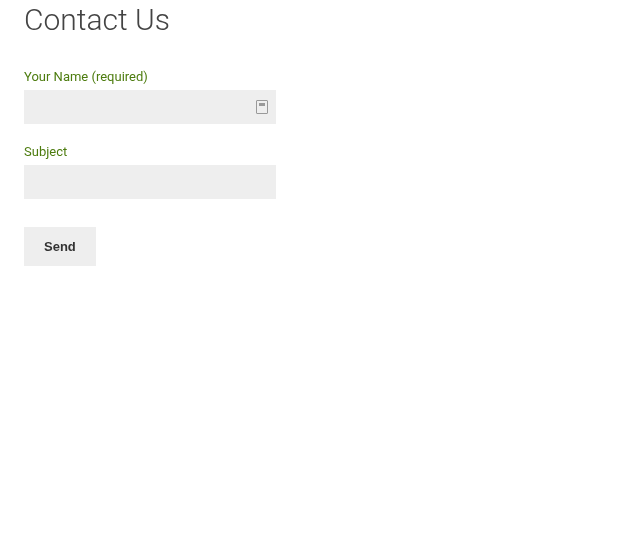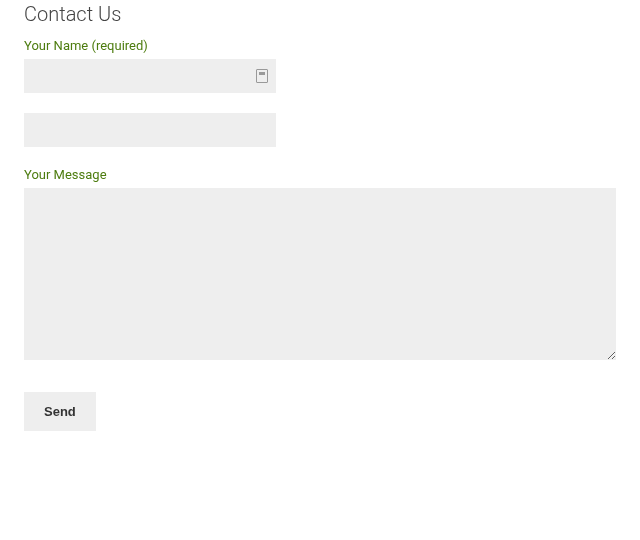--- a/index.html
+++ b/index.html
@@ -4,24 +4,24 @@
   <style>
     * { box-sizing: border-box; margin: 0; padding: 0; }
     body {
       font-family: -apple-system, BlinkMacSystemFont, "Segoe UI", Roboto, sans-serif;
       background: #fff;
       padding: 0 24px 24px 24px;
       width: 640px;
       color: #333;
     }
     .page-title {
-      font-size: 20px;
+      font-size: 30px;
       font-weight: 300;
       color: #444;
-      margin-bottom: 12px;
+      margin-bottom: 32px;
       margin-top: 2px;
     }
     .form-group {
       margin-bottom: 20px;
     }
     .form-label {
       display: block;
       font-size: 13px;
       color: #4d7c0f;
       margin-bottom: 6px;
@@ -90,22 +90,19 @@
   <div class="form-group">
     <label class="form-label">Your Name (required)</label>
     <div class="name-wrapper">
       <input type="text" class="form-input" value="" style="">
       <span class="autofill-icon"></span>
     </div>
   </div>
 
 
   <div class="form-group">
+    <label class="form-label">Subject</label>
     <input type="text" class="form-input" value="" style="">
   </div>
 
-  <div class="form-group">
-    <label class="form-label">Your Message</label>
-    <textarea class="form-textarea" style=""></textarea>
-  </div>
 
   <button type="submit" class="submit-button">Send</button>
 </form>
 
 </body></html>

